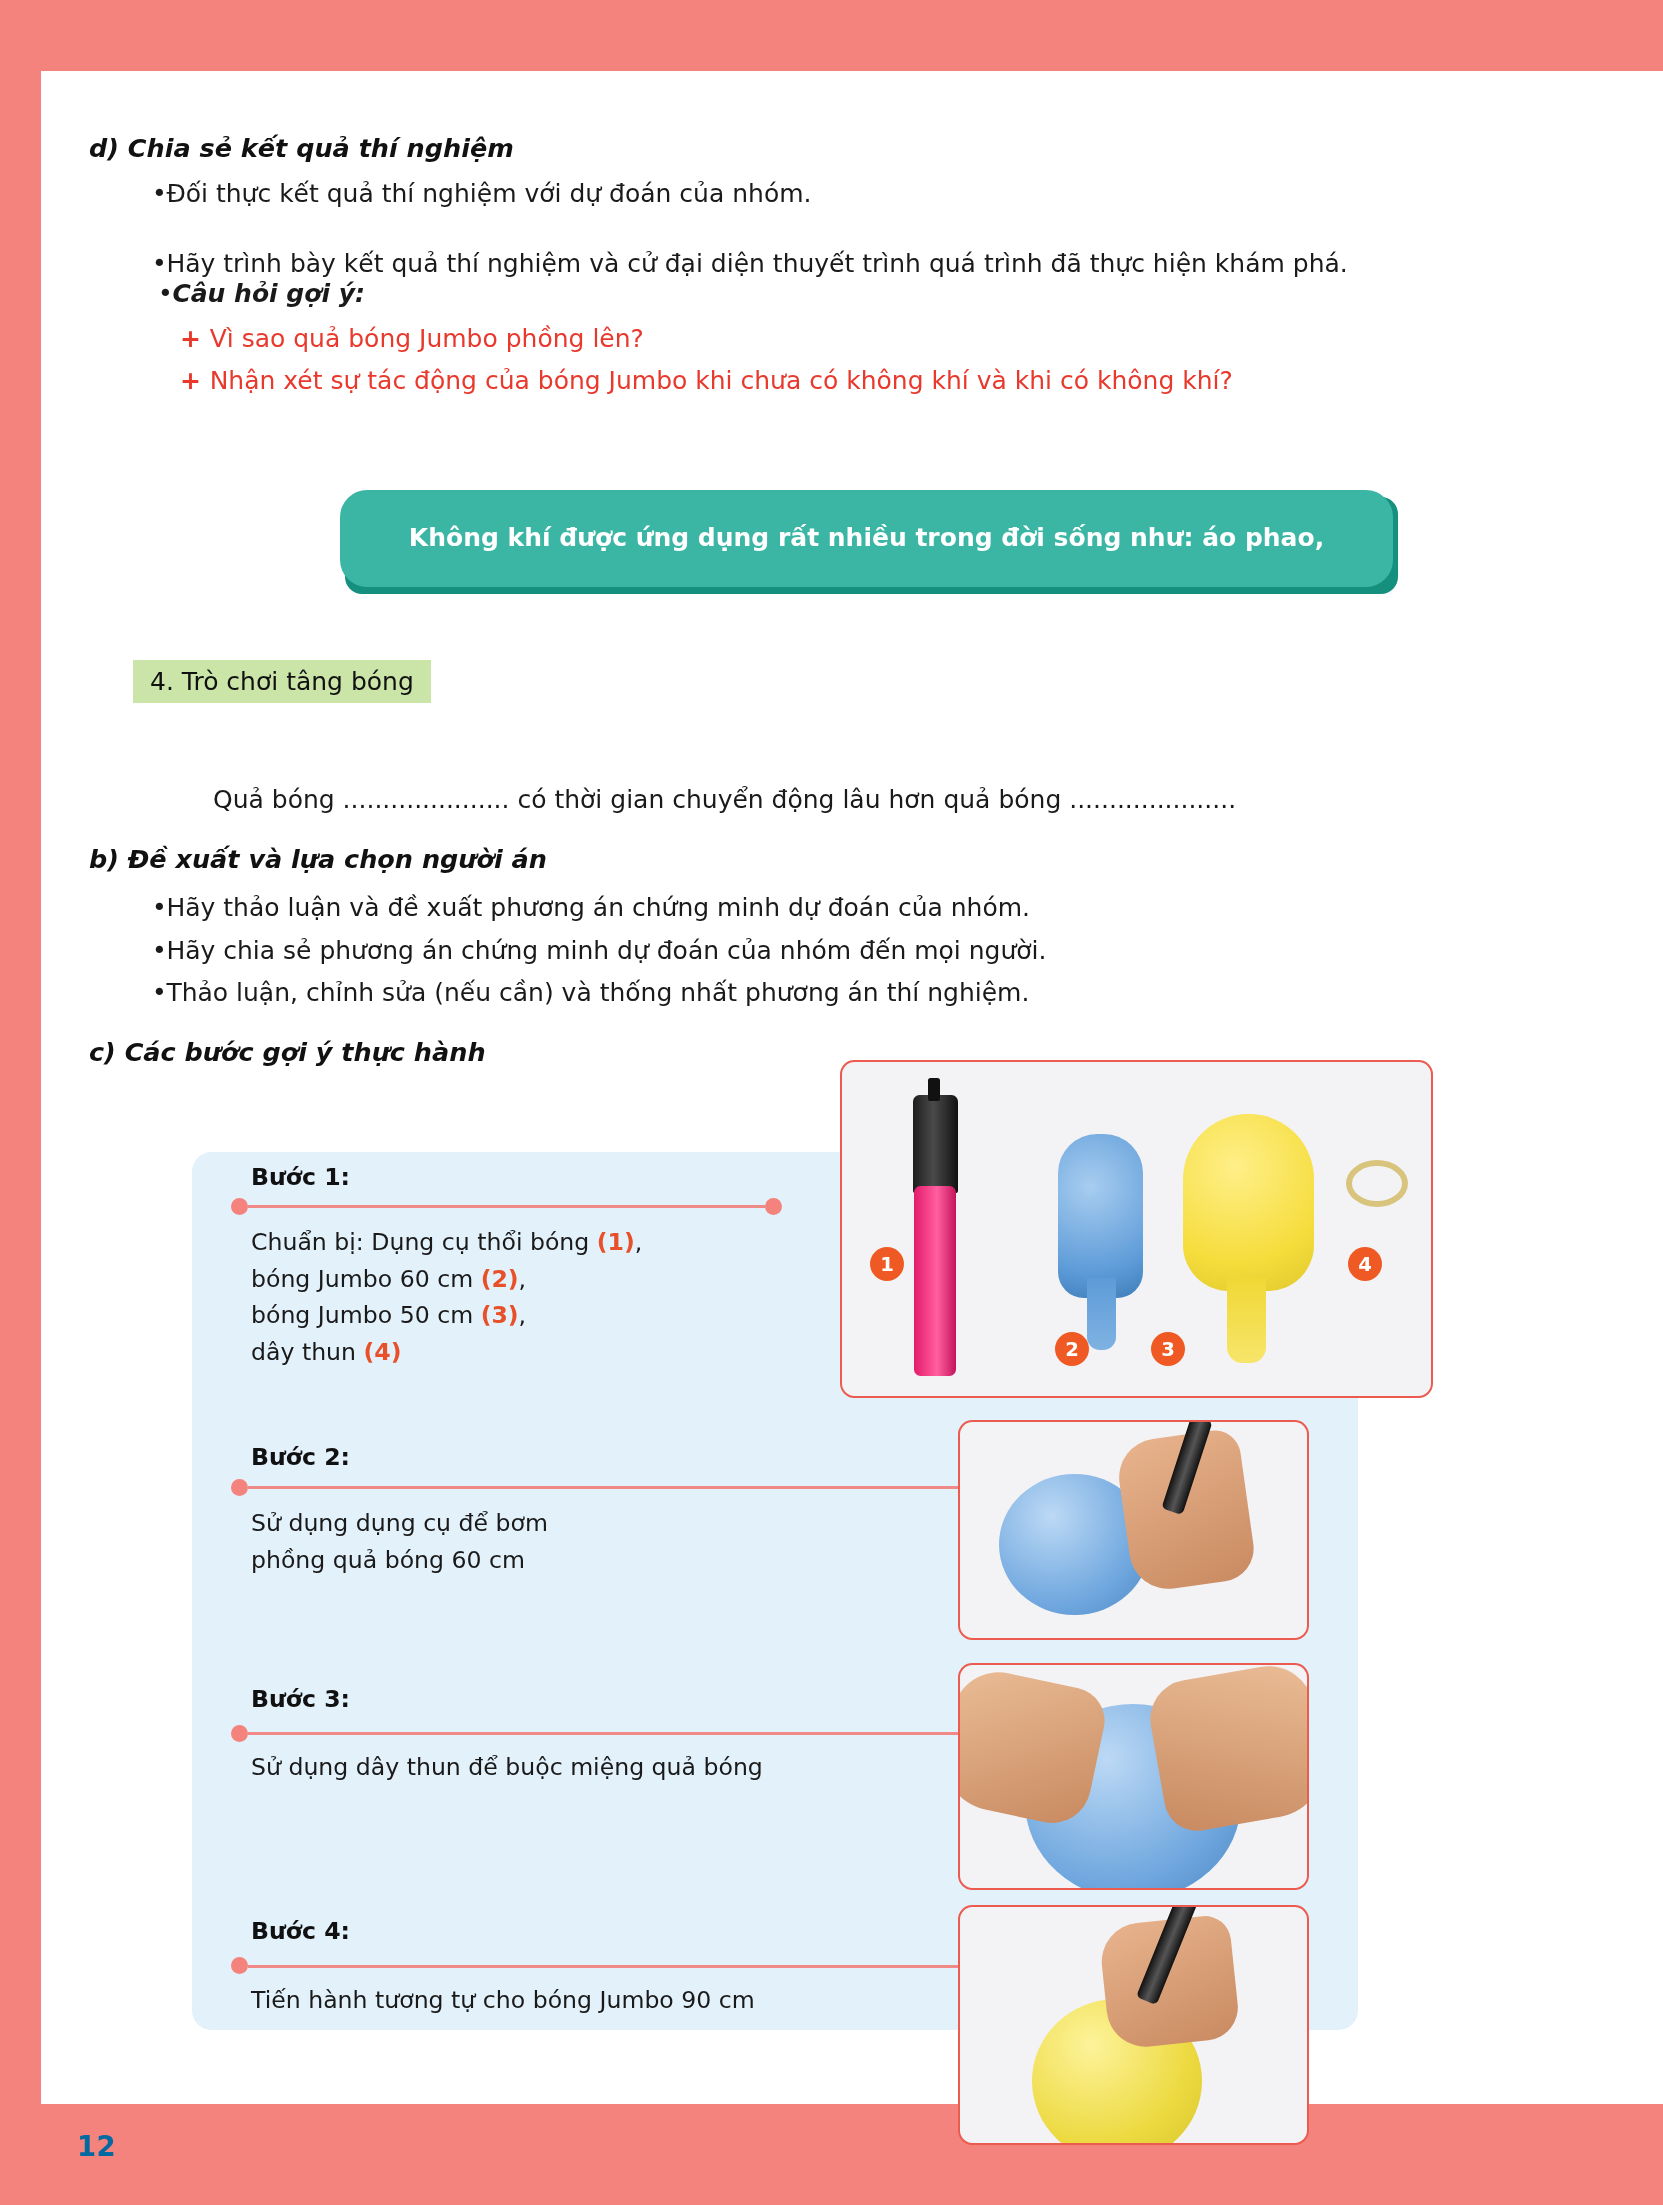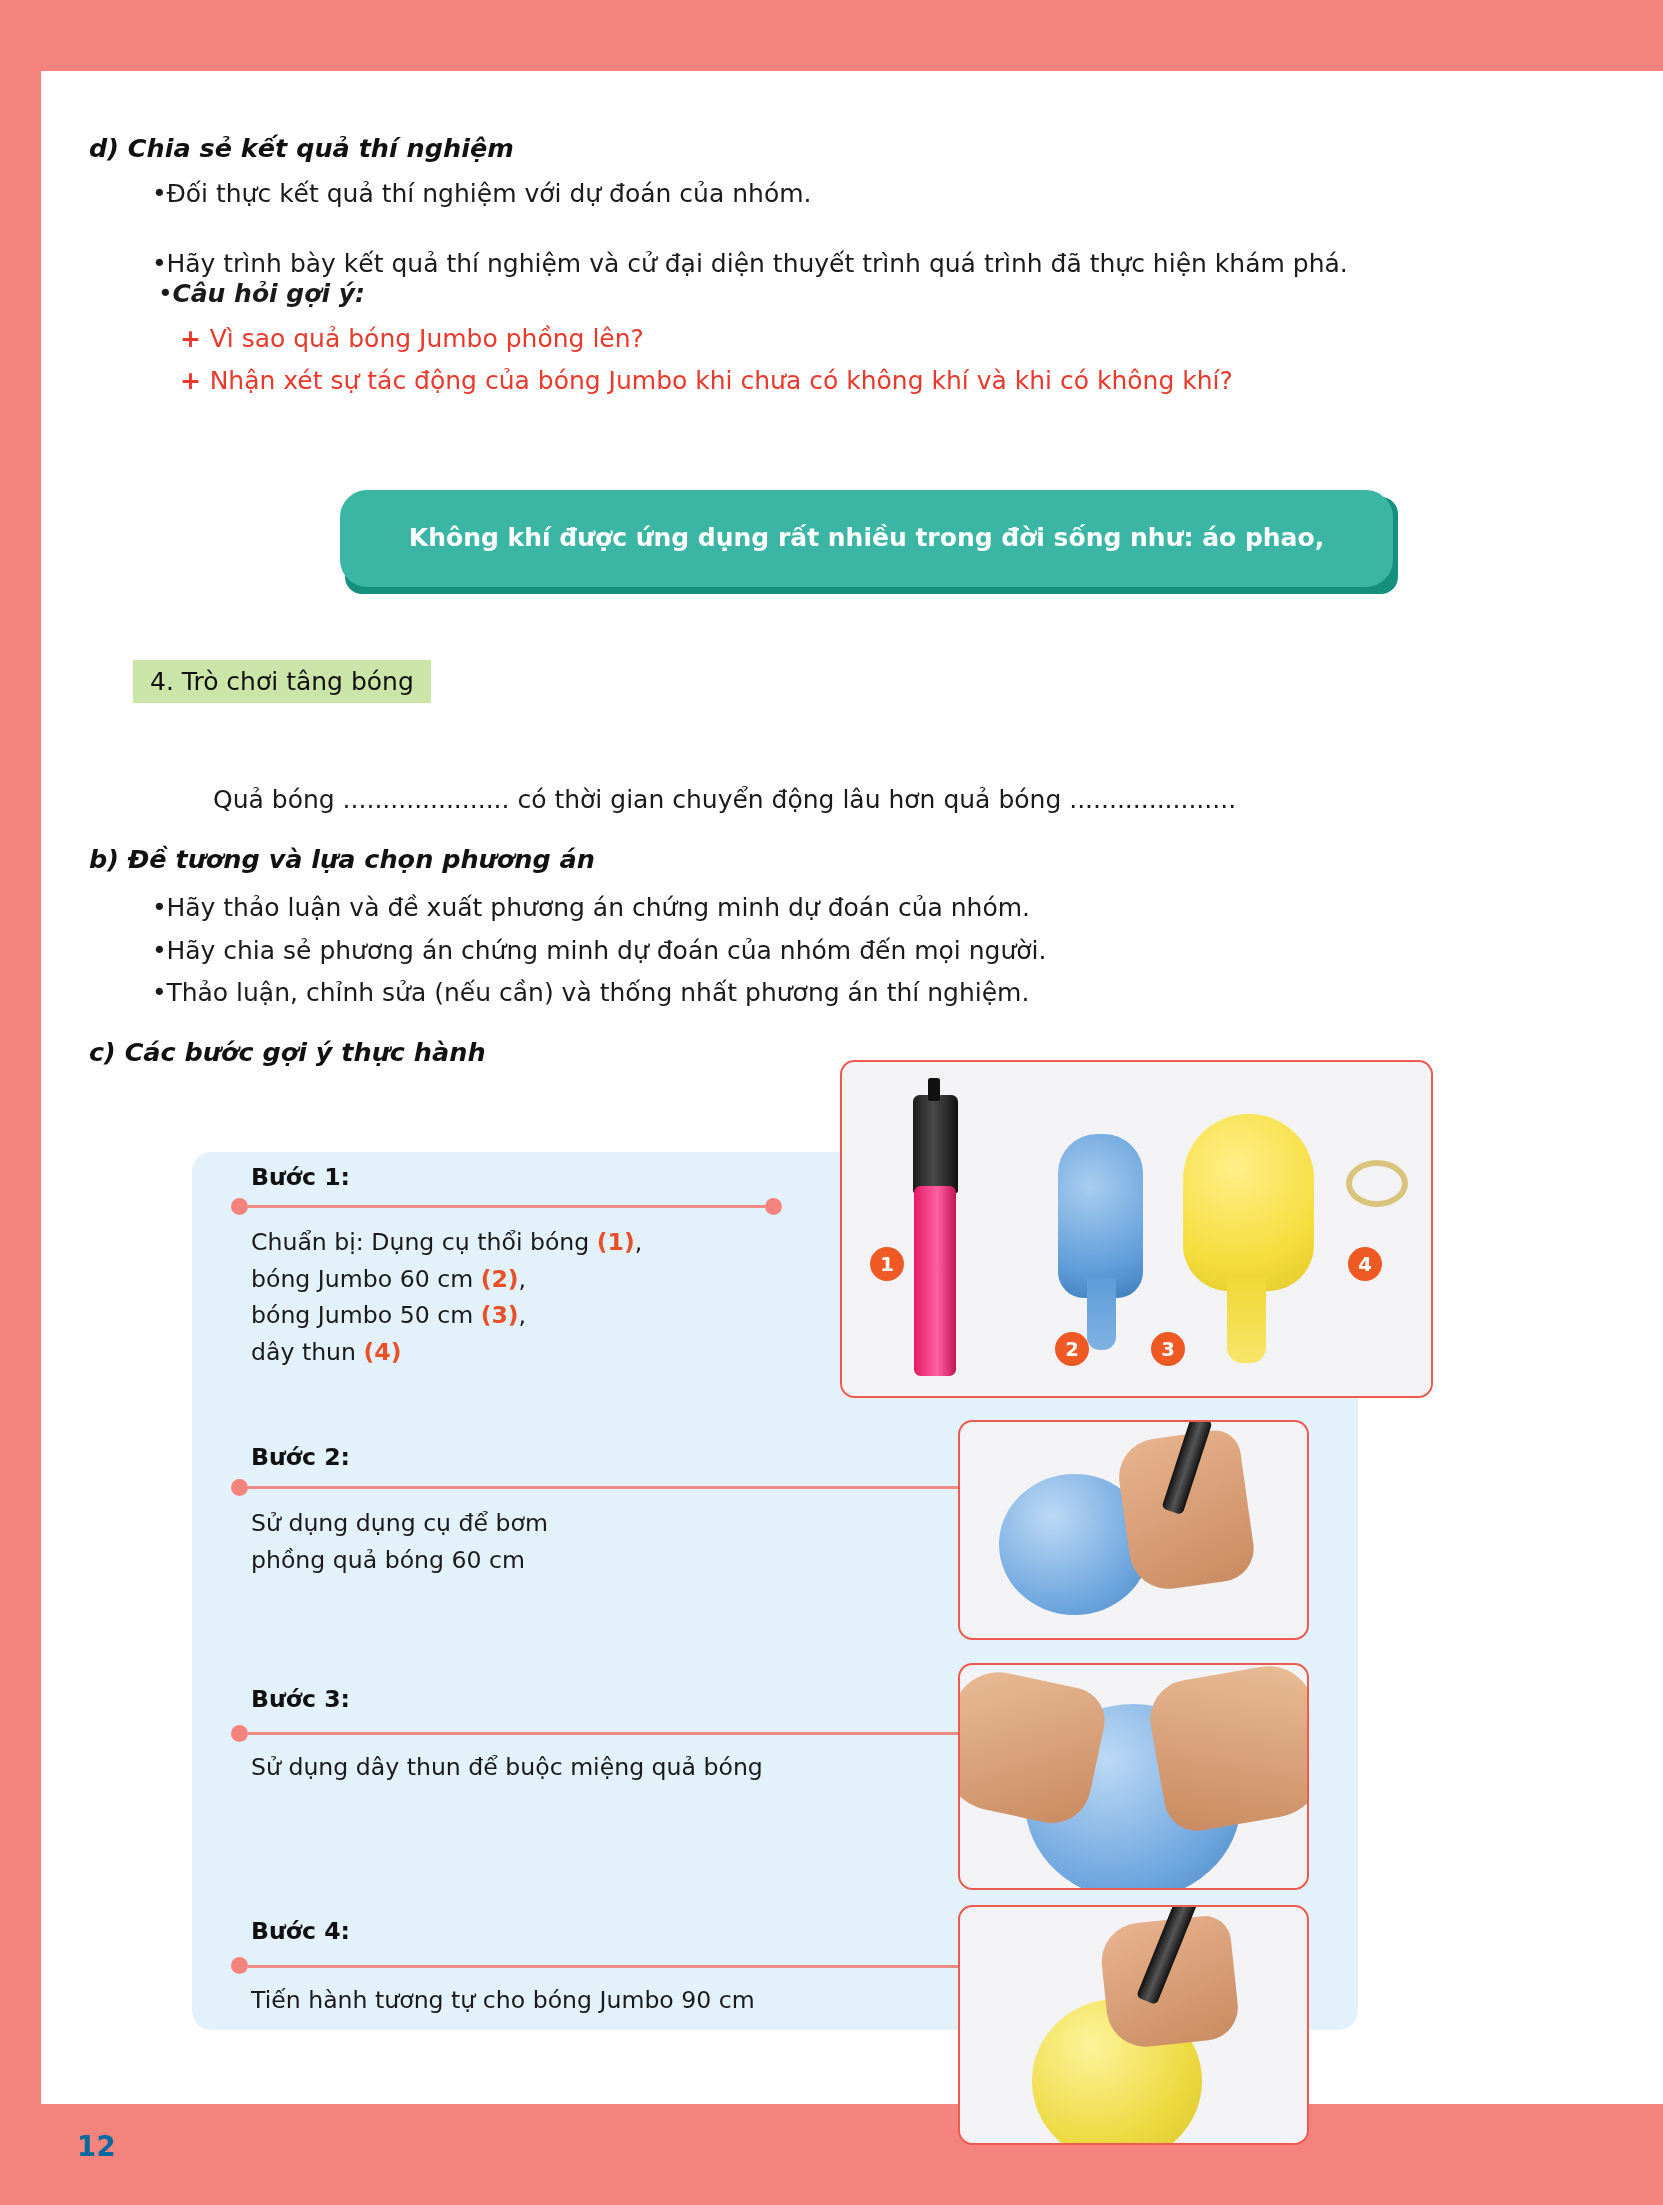--- a/index.html
+++ b/index.html
@@ -333,21 +333,21 @@
     <div class="callout-shadow"></div>
     <div class="callout">
       <div>Không khí được ứng dụng rất nhiều trong đời sống như: áo phao,</div>
     </div>
 
     <div class="section-label">4. Trò chơi tâng bóng</div>
 
 
     <div class="body-line" style="left:172px; top:714px;">Quả bóng ..................... có thời gian chuyển động lâu hơn quả bóng .....................</div>
 
-    <div class="heading" style="left:48px; top:773px;">b) Đề tương và lựa chọn phương án</div>
+    <div class="heading" style="left:48px; top:773px;">b) Đề xuất và lựa chọn người án</div>
 
     <div class="body-line" style="left:111px; top:822px;">
       <span class="bullet-dot">•</span><span>Hãy thảo luận và đề xuất phương án chứng minh dự đoán của nhóm.</span>
     </div>
     <div class="body-line" style="left:111px; top:865px;">
       <span class="bullet-dot">•</span><span>Hãy chia sẻ phương án chứng minh dự đoán của nhóm đến mọi người.</span>
     </div>
     <div class="body-line" style="left:111px; top:907px;">
       <span class="bullet-dot">•</span><span>Thảo luận, chỉnh sửa (nếu cần) và thống nhất phương án thí nghiệm.</span>
     </div>

